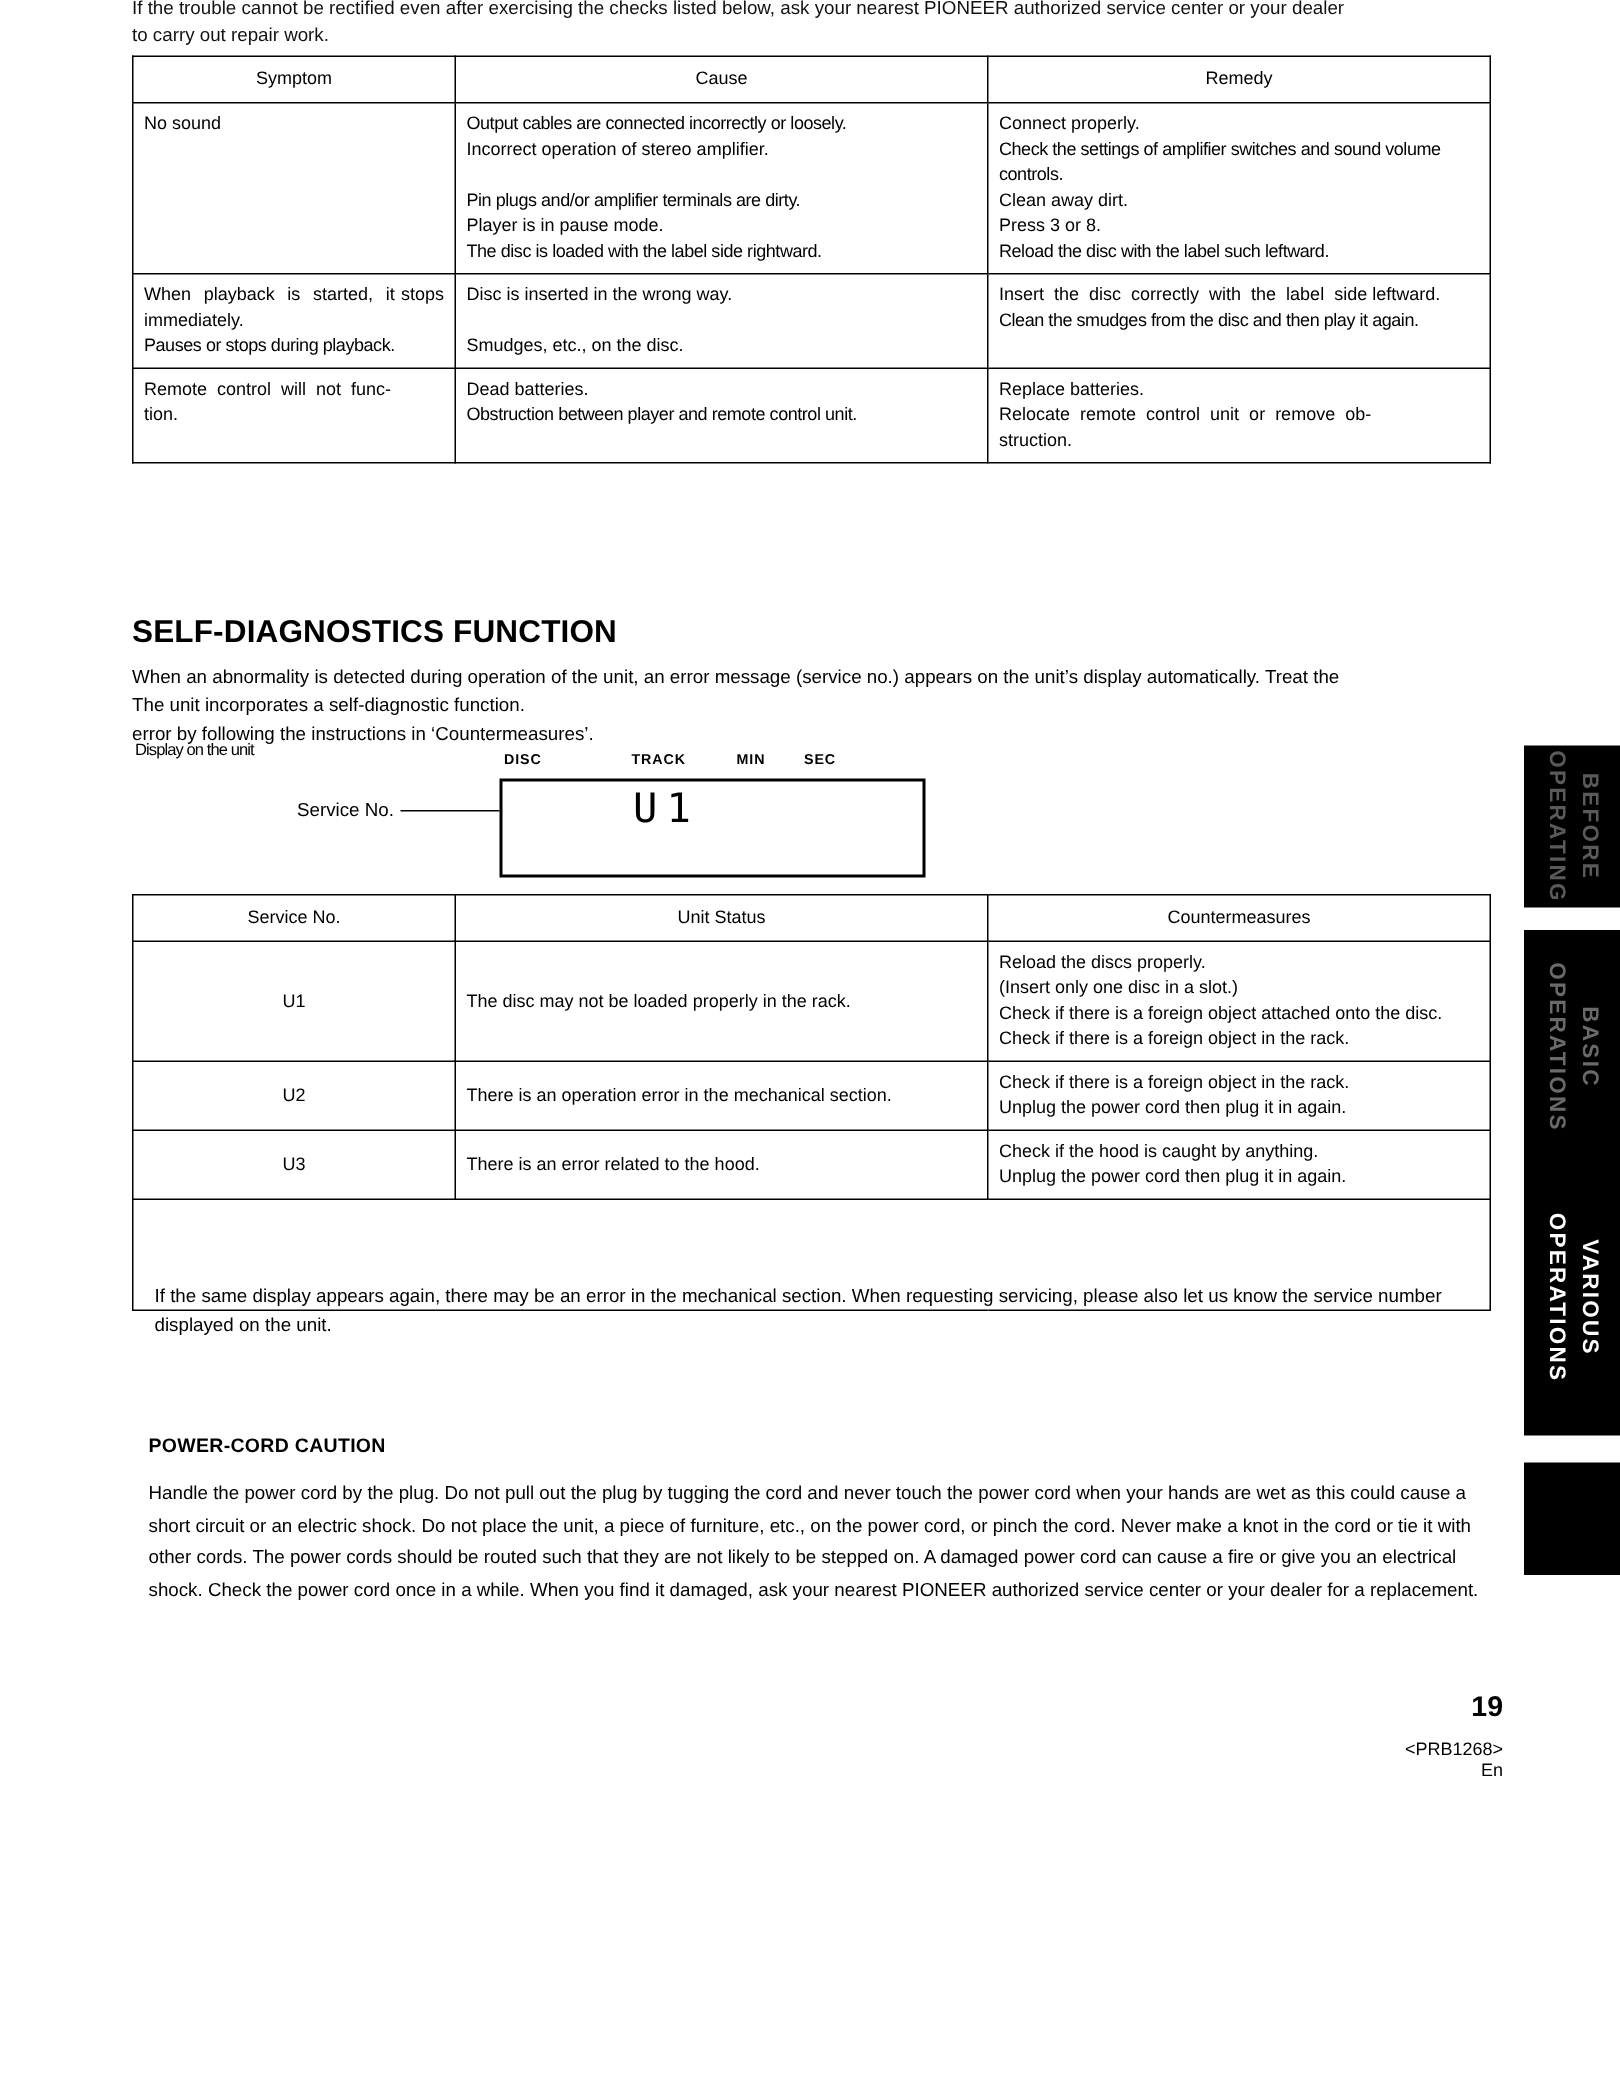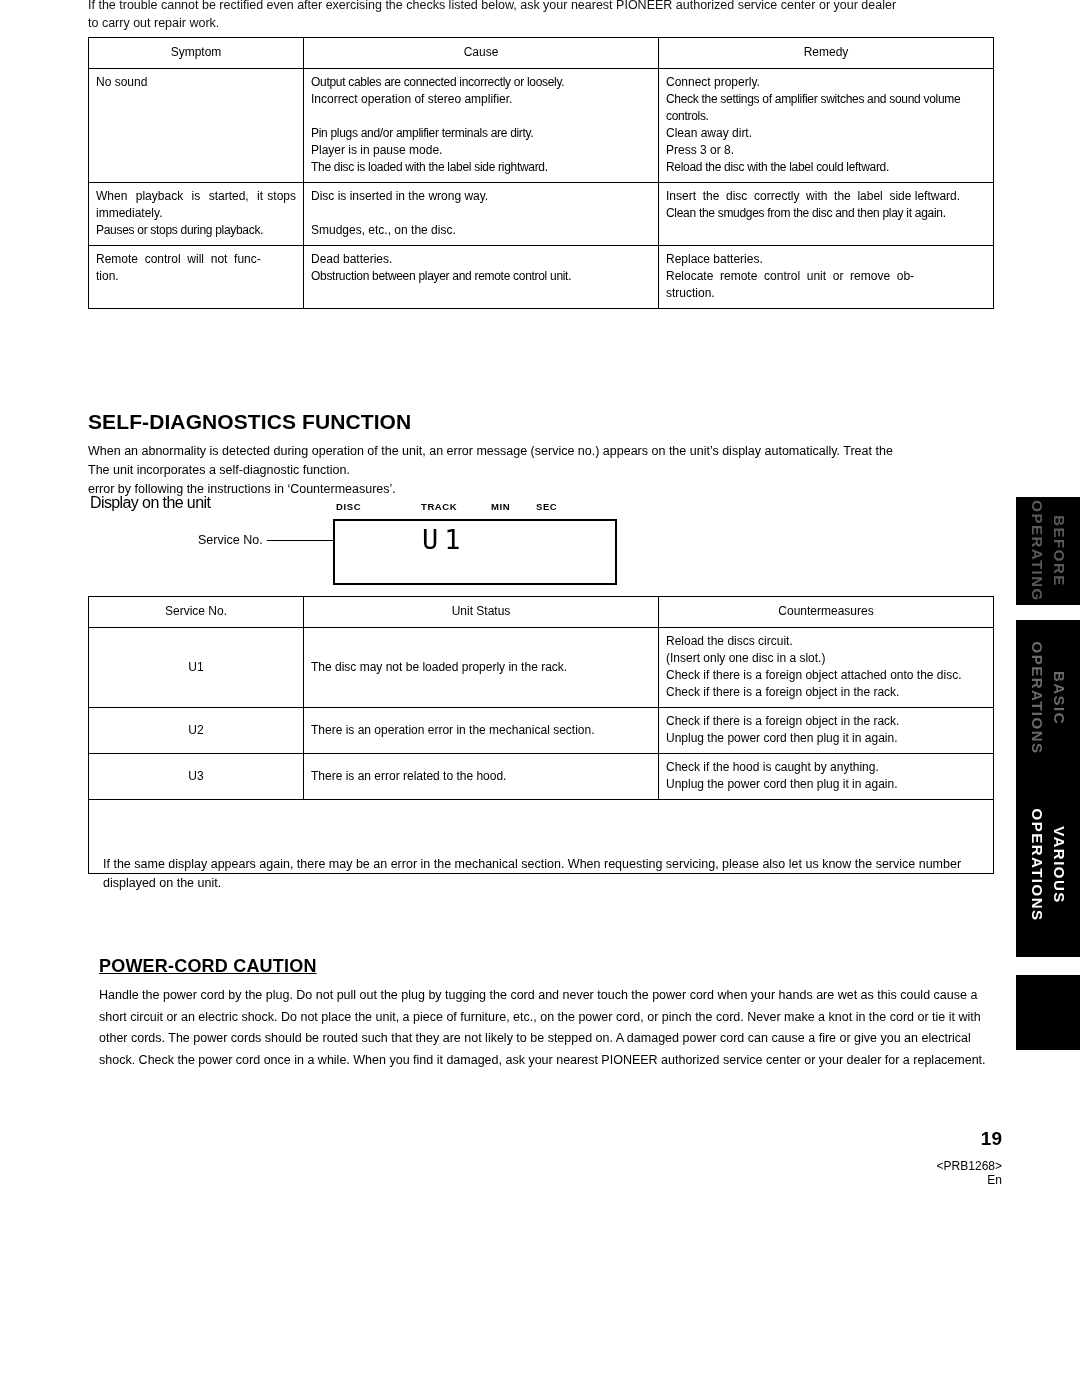--- a/index.html
+++ b/index.html
@@ -53,21 +53,21 @@
   .h1 {
     position:absolute; left:88px; top:410px;
     font-size:21px; font-weight:bold; letter-spacing:0.1px;
   }
   .sd-p {
     position:absolute; left:88px; top:442px; width:905px;
     font-size:12.5px; line-height:19px;
   }
   .sd-sub {
     position:absolute; left:90px; top:494px;
-    font-size:16px; letter-spacing:-0.6px;
+    font-size:11px; letter-spacing:-0.6px;
   }
 
   
   .panel {
     position:absolute; left:333px; top:519px; width:280px; height:62px;
     border:2px solid #000;
   }
   .panel-labels {
     position:absolute; left:336px; top:501px; width:280px;
     font-size:9.5px; font-weight:bold; letter-spacing:0.6px;
@@ -97,21 +97,21 @@
 
   
   .svc-note {
     position:absolute; left:103px; top:855px; width:880px;
     font-size:12.5px; line-height:19px;
   }
 
   
   .h2 {
     position:absolute; left:99px; top:956px;
-    font-size:18px; font-weight:bold; letter-spacing:0.2px;text-decoration:underline;
+    font-size:13px; font-weight:bold; letter-spacing:0.2px;
   }
   .pc-body {
     position:absolute; left:99px; top:985px; width:893px;
     font-size:12.5px; line-height:21.5px;
   }
 
   
   .tab {
     position:absolute; right:0; background:#000; color:#fff;
   }
@@ -174,21 +174,21 @@
           <div style="height:17px"></div>
           <div class="tight">Pin plugs and/or amplifier terminals are dirty.</div>
           <div>Player is in pause mode.</div>
           <div class="tight">The disc is loaded with the label side rightward.</div>
         </td>
         <td>
           <div>Connect properly.</div>
           <div class="tight">Check the settings of amplifier switches and sound volume controls.</div>
           <div>Clean away dirt.</div>
           <div>Press 3 or 8.</div>
-          <div class="tight">Reload the disc with the label could leftward.</div>
+          <div class="tight">Reload the disc with the label such leftward.</div>
         </td>
       </tr>
 
       <tr>
         <td style="text-align:justify;">
           When&nbsp; playback&nbsp; is&nbsp; started,&nbsp; it stops immediately.<br>
           <span class="tight">Pauses or stops during playback.</span>
         </td>
         <td>
           <div>Disc is inserted in the wrong way.</div>
@@ -248,21 +248,21 @@
         <th class="ctr">Service No.</th>
         <th class="ctr">Unit Status</th>
         <th class="ctr">Countermeasures</th>
       </tr>
     </thead>
     <tbody>
       <tr>
         <td class="ctr" style="vertical-align:middle">U1</td>
         <td style="vertical-align:middle">The disc may not be loaded properly in the rack.</td>
         <td>
-          <div>Reload the discs circuit.</div>
+          <div>Reload the discs properly.</div>
           <div>(Insert only one disc in a slot.)</div>
           <div>Check if there is a foreign object attached onto the disc.</div>
           <div>Check if there is a foreign object in the rack.</div>
         </td>
       </tr>
       <tr>
         <td class="ctr" style="vertical-align:middle">U2</td>
         <td style="vertical-align:middle">There is an operation error in the mechanical section.</td>
         <td>
           <div>Check if there is a foreign object in the rack.</div>

